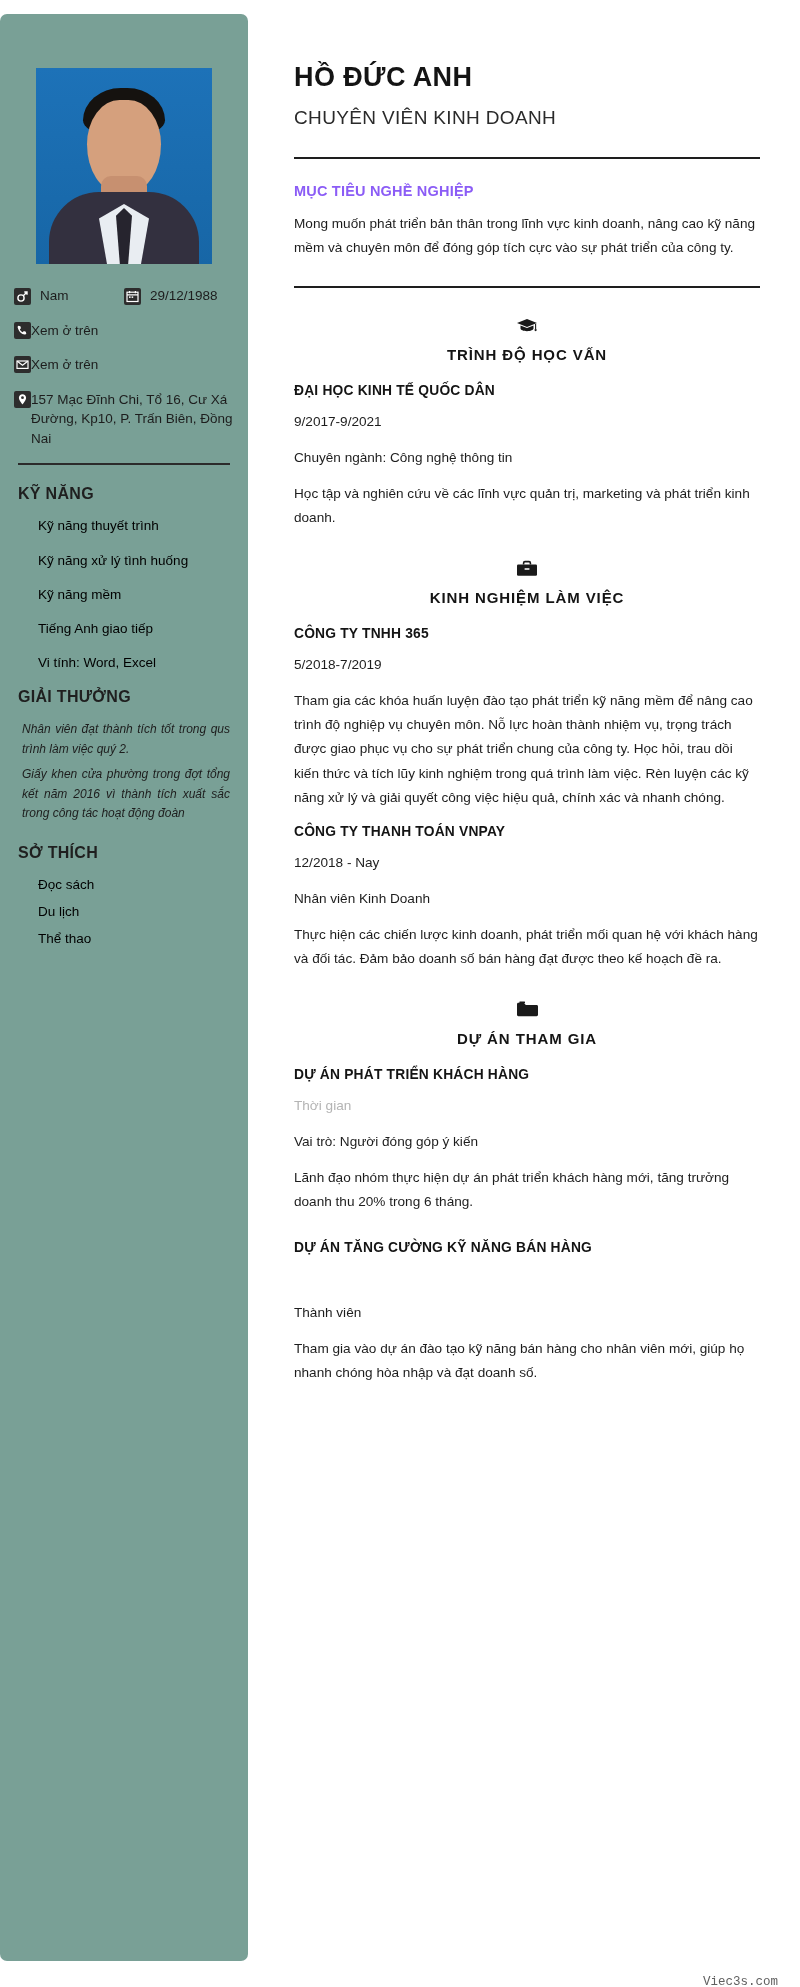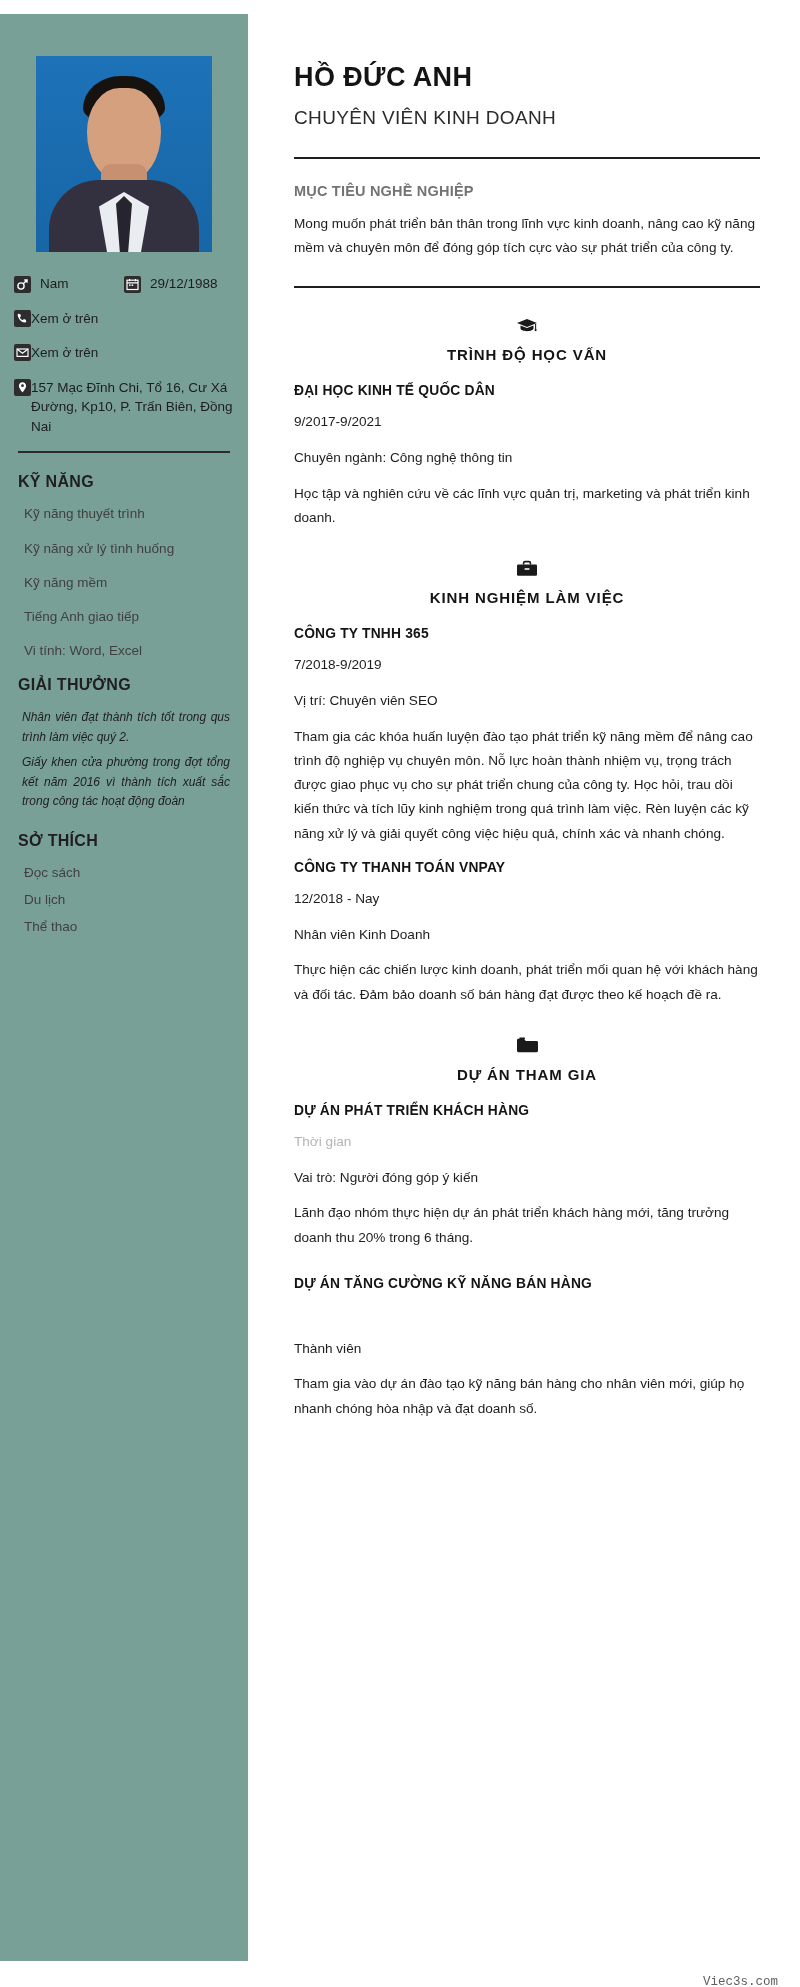--- a/index.html
+++ b/index.html
@@ -23,22 +23,23 @@
     width: 800px;
     display: flex;
     align-items: stretch;
   }
 
   
   .sidebar {
     width: 248px;
     min-height: 1947px;
     background: #79a096;
-    padding: 24px 0 30px 0;
+    padding: 36px 0 30px 0;
     flex: 0 0 248px;
+    border-radius: 7px;
   }
 
   .photo-wrap {
     width: 176px;
     height: 196px;
     margin: 18px auto 22px auto;
     overflow: hidden;
     background: #1c6fb0;
     position: relative;
   }
@@ -140,22 +141,22 @@
   .side-sec { padding: 0 18px; }
   .side-h {
     font-size: 16px;
     font-weight: bold;
     letter-spacing: .3px;
     color: #1f1f1f;
     margin: 4px 0 14px 0;
   }
   .side-li {
     font-size: 13.5px;
-    color: #404040;
-    margin: 0 0 16px 6px;
+    color: #000000;
+    margin: 0 0 16px 20px;
     line-height: 1.35;
   }
   .side-p {
     font-size: 12px;
     color: #1d1d1d;
     line-height: 1.62;
     text-align: justify;
     margin: 0 0 6px 4px;
     font-style: italic;
   }
@@ -179,21 +180,21 @@
     font-size: 19px;
     color: #2a2a2a;
     letter-spacing: .35px;
     margin-bottom: 28px;
   }
   .rule { height: 2px; background: #1e1e1e; margin: 10px 0 24px 0; }
 
   .blk-h {
     font-size: 14.5px;
     font-weight: bold;
-    color: #737373;
+    color: #8b5cf6;
     letter-spacing: .2px;
     margin: 0 0 13px 0;
   }
   .para {
     font-size: 13.6px;
     color: #1d1d1d;
     line-height: 1.78;
     margin: 0 0 10px 0;
   }
   .sec-h {
@@ -381,22 +382,21 @@
                 <rect x="1" y="4.4" width="20" height="11.4" rx="1.2" fill="#1a1a1a"></rect>
                 <path d="M7.6 4.4V3c0-.8.6-1.4 1.4-1.4h4c.8 0 1.4.6 1.4 1.4v1.4" stroke="#1a1a1a" stroke-width="1.6" fill="none"></path>
                 <rect x="8.6" y="8.2" width="4.8" height="1.6" fill="#f3f3f3"></rect>
               </svg>
           </span>
           <span>KINH NGHIỆM LÀM VIỆC</span>
         </h2>
 
         <div>
           <h3 class="item-h">CÔNG TY TNHH 365</h3>
-          <div class="line">7/2018-9/2019</div>
-          <div class="line">Vị trí: Chuyên viên SEO</div>
+          <div class="line">5/2018-7/2019</div>
           <div class="desc">Tham gia các khóa huấn luyện đào tạo phát triển kỹ năng mềm để nâng cao trình độ nghiệp vụ chuyên môn. Nỗ lực hoàn thành nhiệm vụ, trọng trách được giao phục vụ cho sự phát triển chung của công ty. Học hỏi, trau dồi kiến thức và tích lũy kinh nghiệm trong quá trình làm việc. Rèn luyện các kỹ năng xử lý và giải quyết công việc hiệu quả, chính xác và nhanh chóng.</div>
         </div>
 
         <div>
           <h3 class="item-h">CÔNG TY THANH TOÁN VNPAY</h3>
           <div class="line">12/2018 - Nay</div>
           <div class="line">Nhân viên Kinh Doanh</div>
           <div class="desc">Thực hiện các chiến lược kinh doanh, phát triển mối quan hệ với khách hàng và đối tác. Đảm bảo doanh số bán hàng đạt được theo kế hoạch đề ra.</div>
         </div>
       </section>

